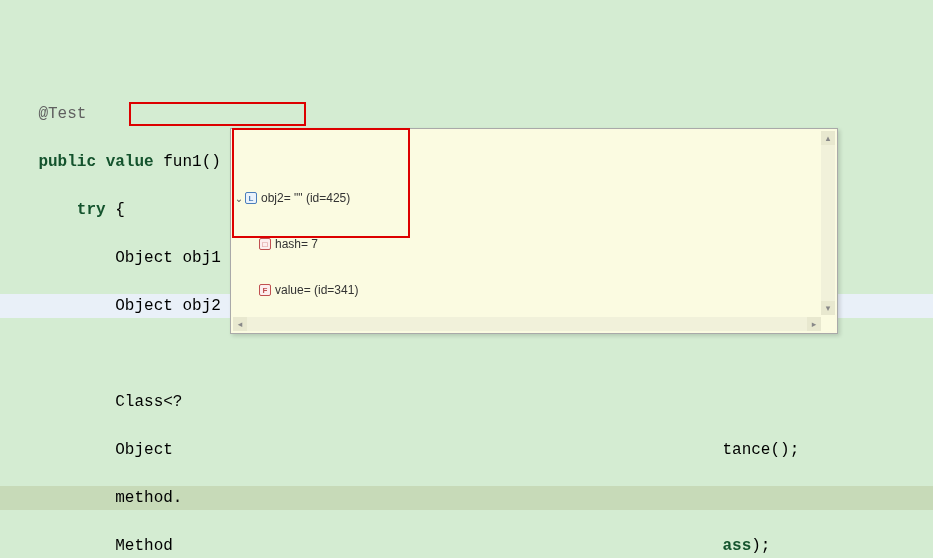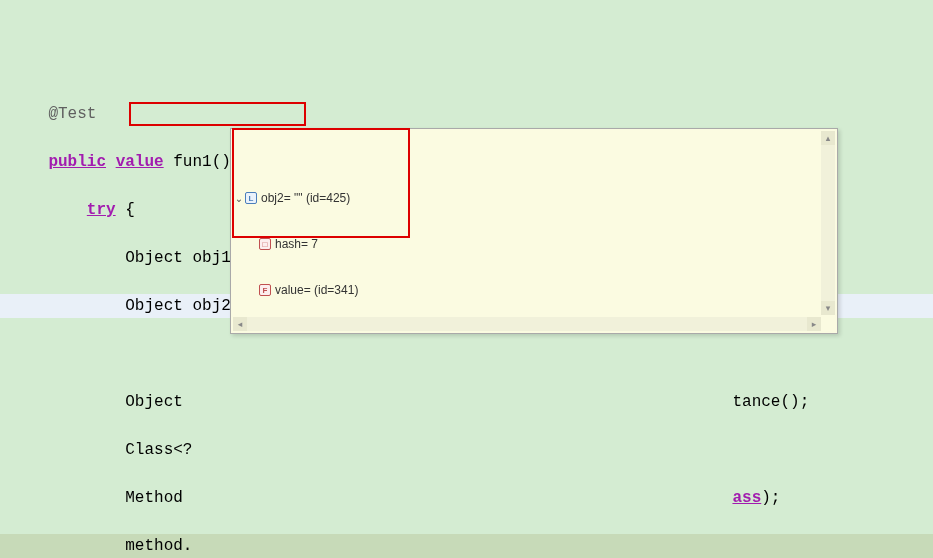--- a/index.html
+++ b/index.html
@@ -10,26 +10,26 @@
     width:933px; height:558px;
     overflow:hidden;
     position:relative;
     white-space: pre;
   }
   .code-area {
     padding-top:6px;
     line-height:24px;
     color:#000;
   }
-  .kw  { color:#a21caf; font-weight:bold;text-decoration:underline; }
+  .kw  { color:#14532d; font-weight:bold; }
   .ann { color:#606060; }
   .str { color:#2020c0; }
   .stm { font-style:italic; }
 
-  .line { display:block; padding-left:10px; height:24px;}
+  .line { display:block; height:24px;}
   .line.hilite  { background:#e9f0f8; }
   .line.hilite2 { background:#c7dab8; }
 
   
   .redbox1 {
     position:absolute;
     left:129px; top:102px;
     width:177px; height:24px;
     border:2px solid #d00;
     pointer-events:none;
@@ -101,24 +101,24 @@
 
 
 
 <div class="code-area">
 <span class="line"><span class="ann">    @Test</span></span>
 <span class="line"><span>    </span><span class="kw">public</span><span> </span><span class="kw">value</span><span> fun1() {</span></span>
 <span class="line"><span>        </span><span class="kw">try</span><span> {</span></span>
 <span class="line"><span>            Object obj1 = Class.</span><span class="stm">forName</span><span>(</span><span class="str">"java.lang.String"</span><span>);</span></span>
 <span class="line hilite"><span>            Object obj2 = Class.</span><span class="stm">forName</span><span>(</span><span class="str">"java.lang.String"</span><span>).newInstance();</span></span>
 <span class="line"></span>
+<span class="line">            Class&lt;?</span>
 <span class="line"><span>            Object </span><span style="margin-left:540px">tance();</span></span>
-<span class="line">            Class&lt;?</span>
+<span class="line hilite2">            method.</span>
 <span class="line"><span>            Method </span><span style="margin-left:540px"><span class="kw">ass</span><span>);</span></span></span>
-<span class="line hilite2">            method.</span>
 
 
 
 
 
 
 
 
 
 

